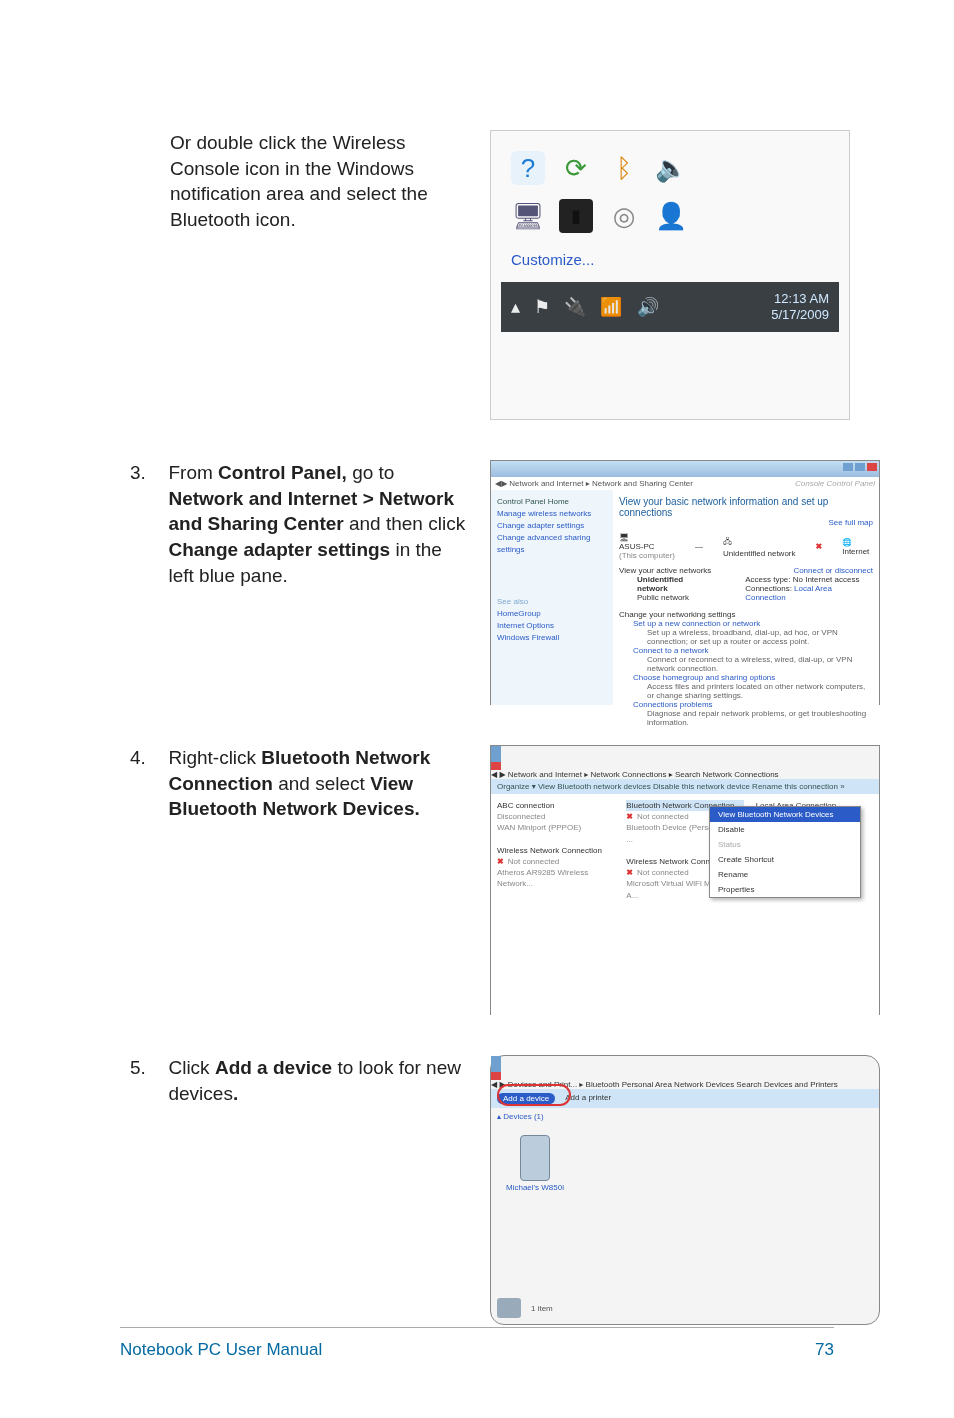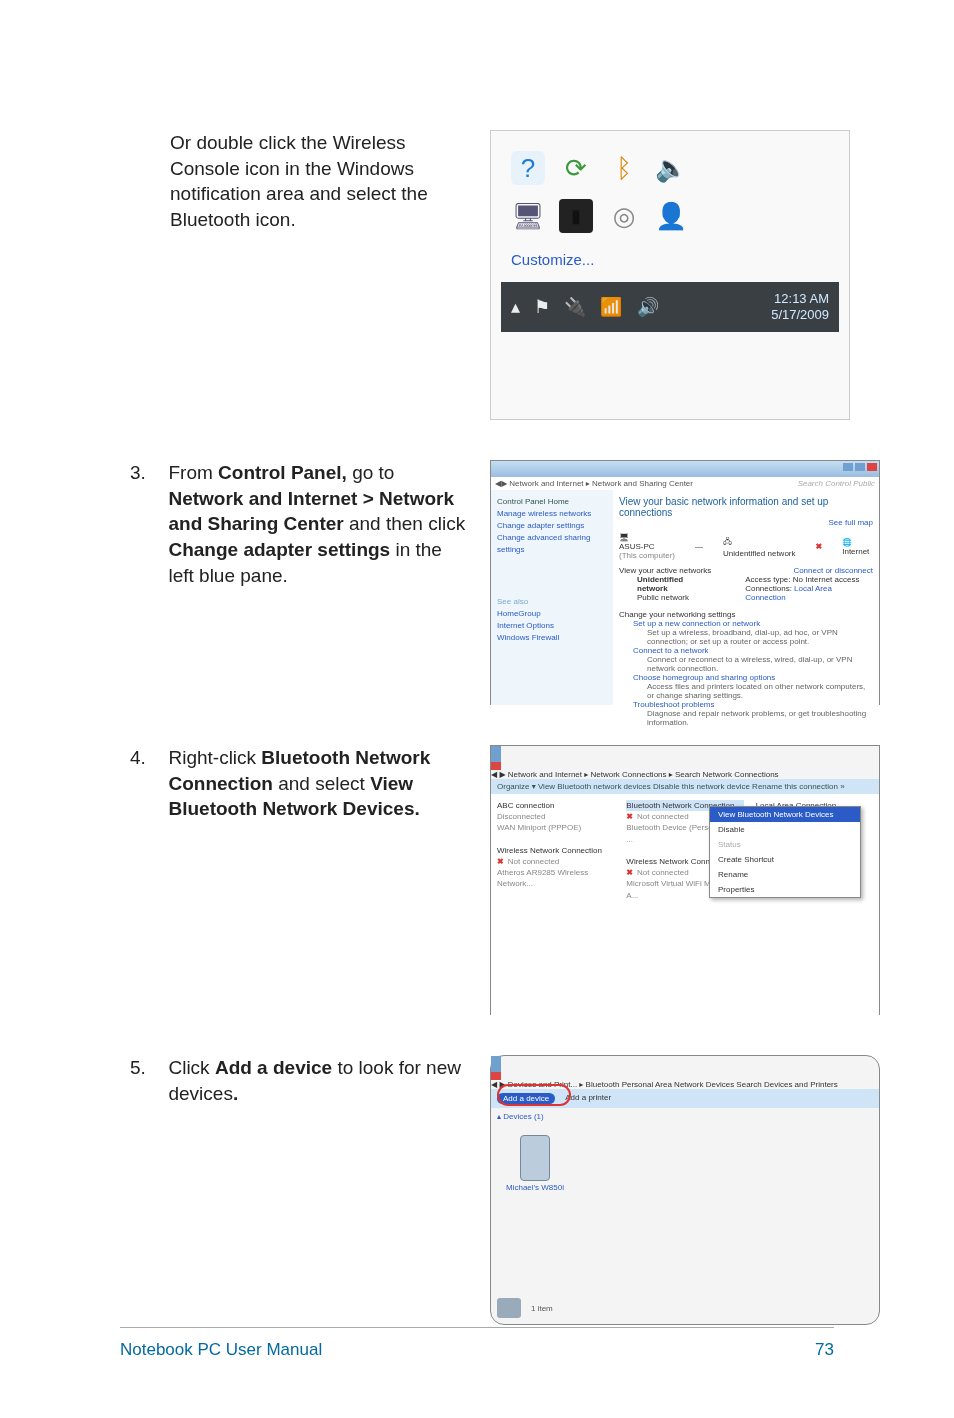--- a/index.html
+++ b/index.html
@@ -172,21 +172,21 @@
       <div class="shot2 fake-window">
         <div class="titlebar">
             <div class="tb-btn"></div>
             <div class="tb-btn"></div>
             <div class="tb-btn tb-close"></div>
           </div>
         <div class="addr">
           <span>◀</span>
           <span>▶</span>
           <span class="crumb">Network and Internet  ▸  Network and Sharing Center</span>
-          <span class="search">Search Control Public</span>
+          <span class="search">Console Control Panel</span>
         </div>
         <div class="body">
           <div class="left-pane">
             <div style="color:#355;">Control Panel Home</div>
             <div>Manage wireless networks</div>
             <div>Change adapter settings</div>
             <div>Change advanced sharing settings</div>
             <div class="seealso">See also</div>
             <div>HomeGroup</div>
             <div>Internet Options</div>
@@ -213,21 +213,21 @@
                 <span>Connections:</span> <span style="color:#2a5bc7;">Local Area Connection</span>
               </div>
             </div>
             <div class="section-title">Change your networking settings</div>
             <div class="bullet">Set up a new connection or network</div>
             <div class="sub">Set up a wireless, broadband, dial-up, ad hoc, or VPN connection; or set up a router or access point.</div>
             <div class="bullet">Connect to a network</div>
             <div class="sub">Connect or reconnect to a wireless, wired, dial-up, or VPN network connection.</div>
             <div class="bullet">Choose homegroup and sharing options</div>
             <div class="sub">Access files and printers located on other network computers, or change sharing settings.</div>
-            <div class="bullet">Troubleshoot problems</div>
+            <div class="bullet">Connections problems</div>
             <div class="sub">Diagnose and repair network problems, or get troubleshooting information.</div>
           </div>
         </div>
       </div>
     </div>
   </div>
 
   <div class="row">
     <div class="text-col" style="margin-left:-40px; flex:0 0 340px;">
       <span class="step-num para">4.</span>

